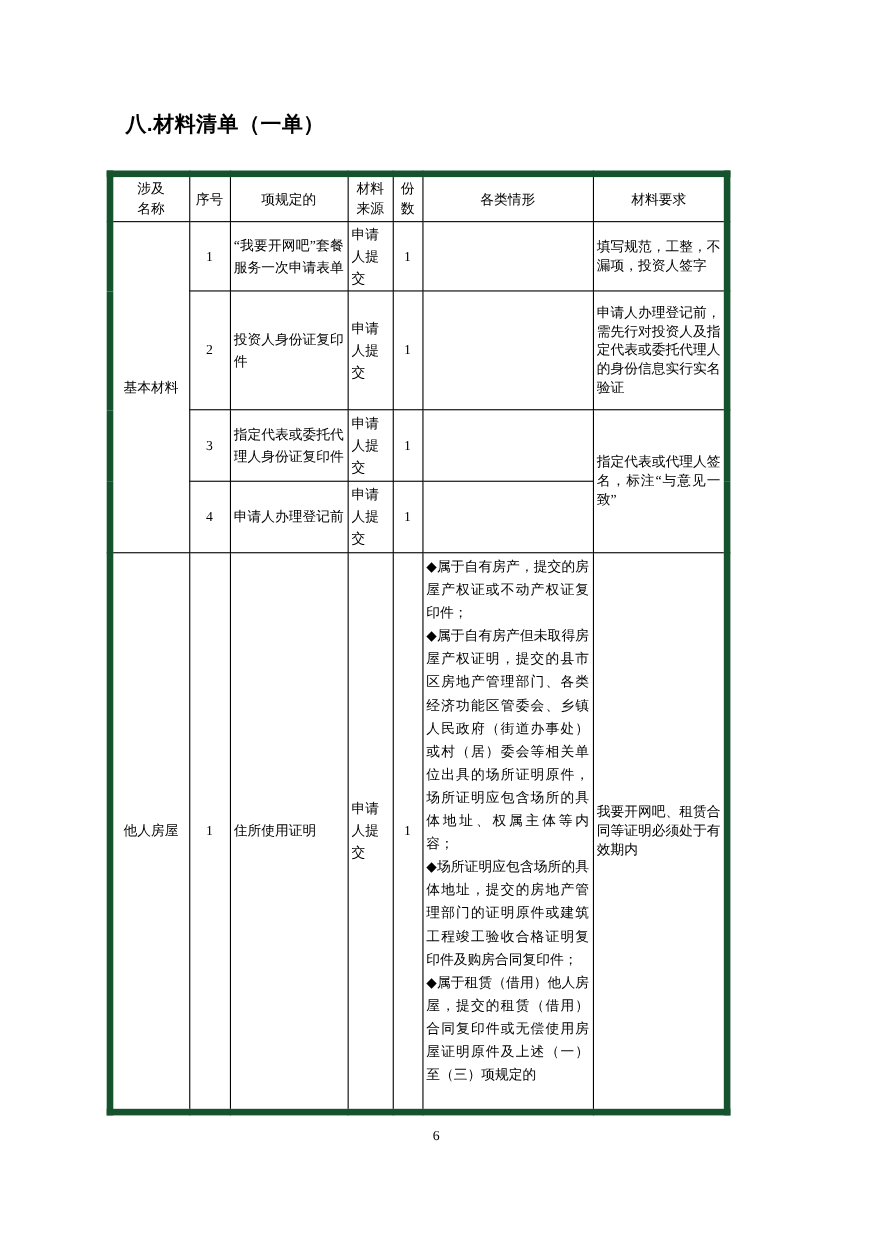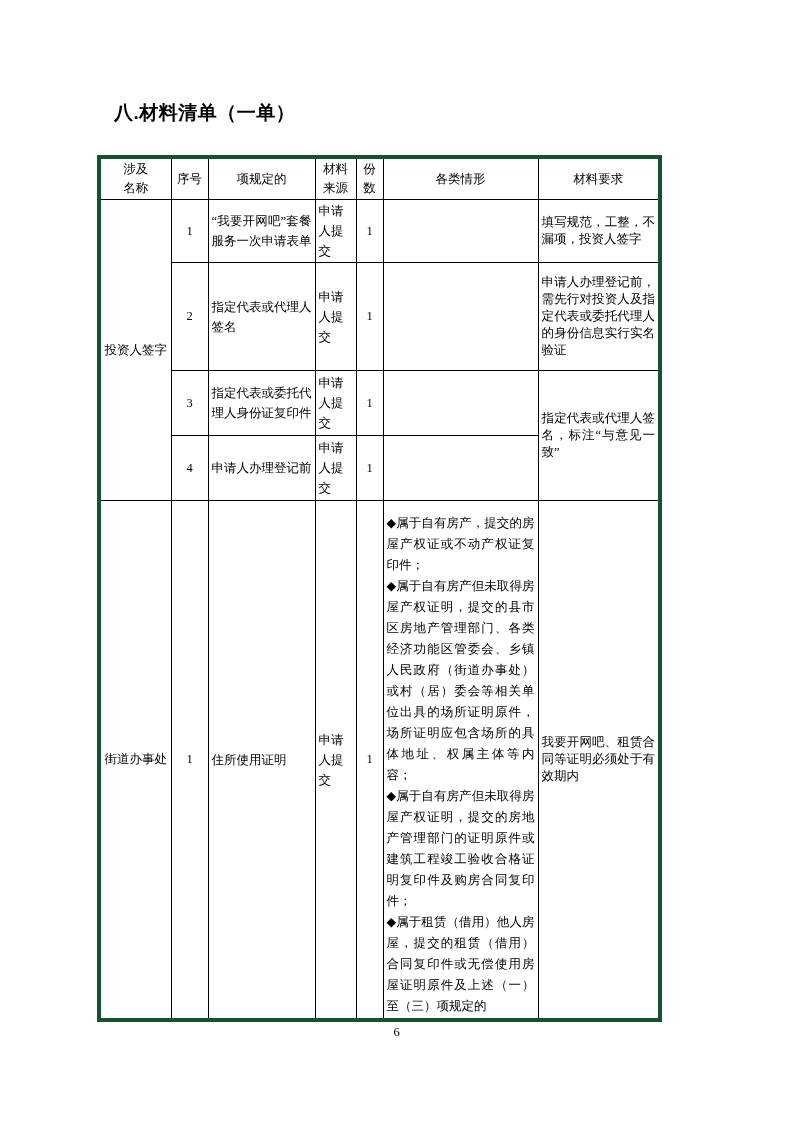--- a/index.html
+++ b/index.html
@@ -24,21 +24,21 @@
     color: #000000;
     white-space: nowrap;
   }
   table.materials {
     position: absolute;
     left: 97px;
     top: 155px;
     width: 561px;
     border-collapse: collapse;
     table-layout: fixed;
-    border: 4px solid #14532d;
+    border: 6px solid #14532d;
   }
   .materials th, .materials td {
     border: 1px solid #000000;
     padding: 1px 3px;
     font-size: 12.5px;
     font-weight: normal;
     color: #000000;
     vertical-align: middle;
     overflow: hidden;
     word-break: break-all;
@@ -56,21 +56,21 @@
   tr.rbig   { height: 508px; }
   td.center { text-align: center; }
   td.material-cell, td.requirement-cell {
     text-align: justify;
   }
   td.material-cell { line-height: 20px; }
   td.source-cell   { line-height: 20px; }
   td.requirement-cell { line-height: 17px; }
   td.situation-cell {
     vertical-align: top;
-    padding-top: 12px;
+    padding-top: 2px;
   }
   td.situation-cell p {
     margin: 0;
     line-height: 21px;
     text-align: justify;
   }
   .page-number {
     position: absolute;
     top: 1025px;
     left: 0;
@@ -105,32 +105,32 @@
         <th>项规定的</th>
         <th>材料
 来源</th>
         <th>份
 数</th>
         <th>各类情形</th>
         <th>材料要求</th>
       </tr>
 
       <tr class="r1">
-        <td class="center" rowspan="4">投资人签字</td>
+        <td class="center" rowspan="4">基本材料</td>
         <td class="center">1</td>
         <td class="material-cell">“我要开网吧”套餐服务一次申请表单</td>
         <td class="source-cell">申请人提交</td>
         <td class="center">1</td>
         <td class="situation-cell"></td>
         <td class="requirement-cell">填写规范，工整，不漏项，投资人签字</td>
       </tr>
 
       <tr class="r2">
         <td class="center">2</td>
-        <td class="material-cell">指定代表或代理人签名</td>
+        <td class="material-cell">投资人身份证复印件</td>
         <td class="source-cell">申请人提交</td>
         <td class="center">1</td>
         <td class="situation-cell"></td>
         <td class="requirement-cell">申请人办理登记前，需先行对投资人及指定代表或委托代理人的身份信息实行实名验证</td>
       </tr>
 
       <tr class="r3">
         <td class="center">3</td>
         <td class="material-cell">指定代表或委托代理人身份证复印件</td>
         <td class="source-cell">申请人提交</td>
@@ -141,29 +141,29 @@
 
       <tr class="r4">
         <td class="center">4</td>
         <td class="material-cell">申请人办理登记前</td>
         <td class="source-cell">申请人提交</td>
         <td class="center">1</td>
         <td class="situation-cell"></td>
       </tr>
 
       <tr class="rbig">
-        <td class="center">街道办事处</td>
+        <td class="center">他人房屋</td>
         <td class="center">1</td>
         <td class="material-cell">住所使用证明</td>
         <td class="source-cell">申请人提交</td>
         <td class="center">1</td>
         <td class="situation-cell">
           <p>◆属于自有房产，提交的房屋产权证或不动产权证复印件；</p>
           <p>◆属于自有房产但未取得房屋产权证明，提交的县市区房地产管理部门、各类经济功能区管委会、乡镇人民政府（街道办事处）或村（居）委会等相关单位出具的场所证明原件，场所证明应包含场所的具体地址、权属主体等内容；</p>
-          <p>◆属于自有房产但未取得房屋产权证明，提交的房地产管理部门的证明原件或建筑工程竣工验收合格证明复印件及购房合同复印件；</p>
+          <p>◆场所证明应包含场所的具体地址，提交的房地产管理部门的证明原件或建筑工程竣工验收合格证明复印件及购房合同复印件；</p>
           <p>◆属于租赁（借用）他人房屋，提交的租赁（借用）合同复印件或无偿使用房屋证明原件及上述（一）至（三）项规定的</p>
         </td>
         <td class="requirement-cell">我要开网吧、租赁合同等证明必须处于有效期内</td>
       </tr>
     </tbody>
   </table>
 
   <div class="page-number">6</div>
 
 </div>

